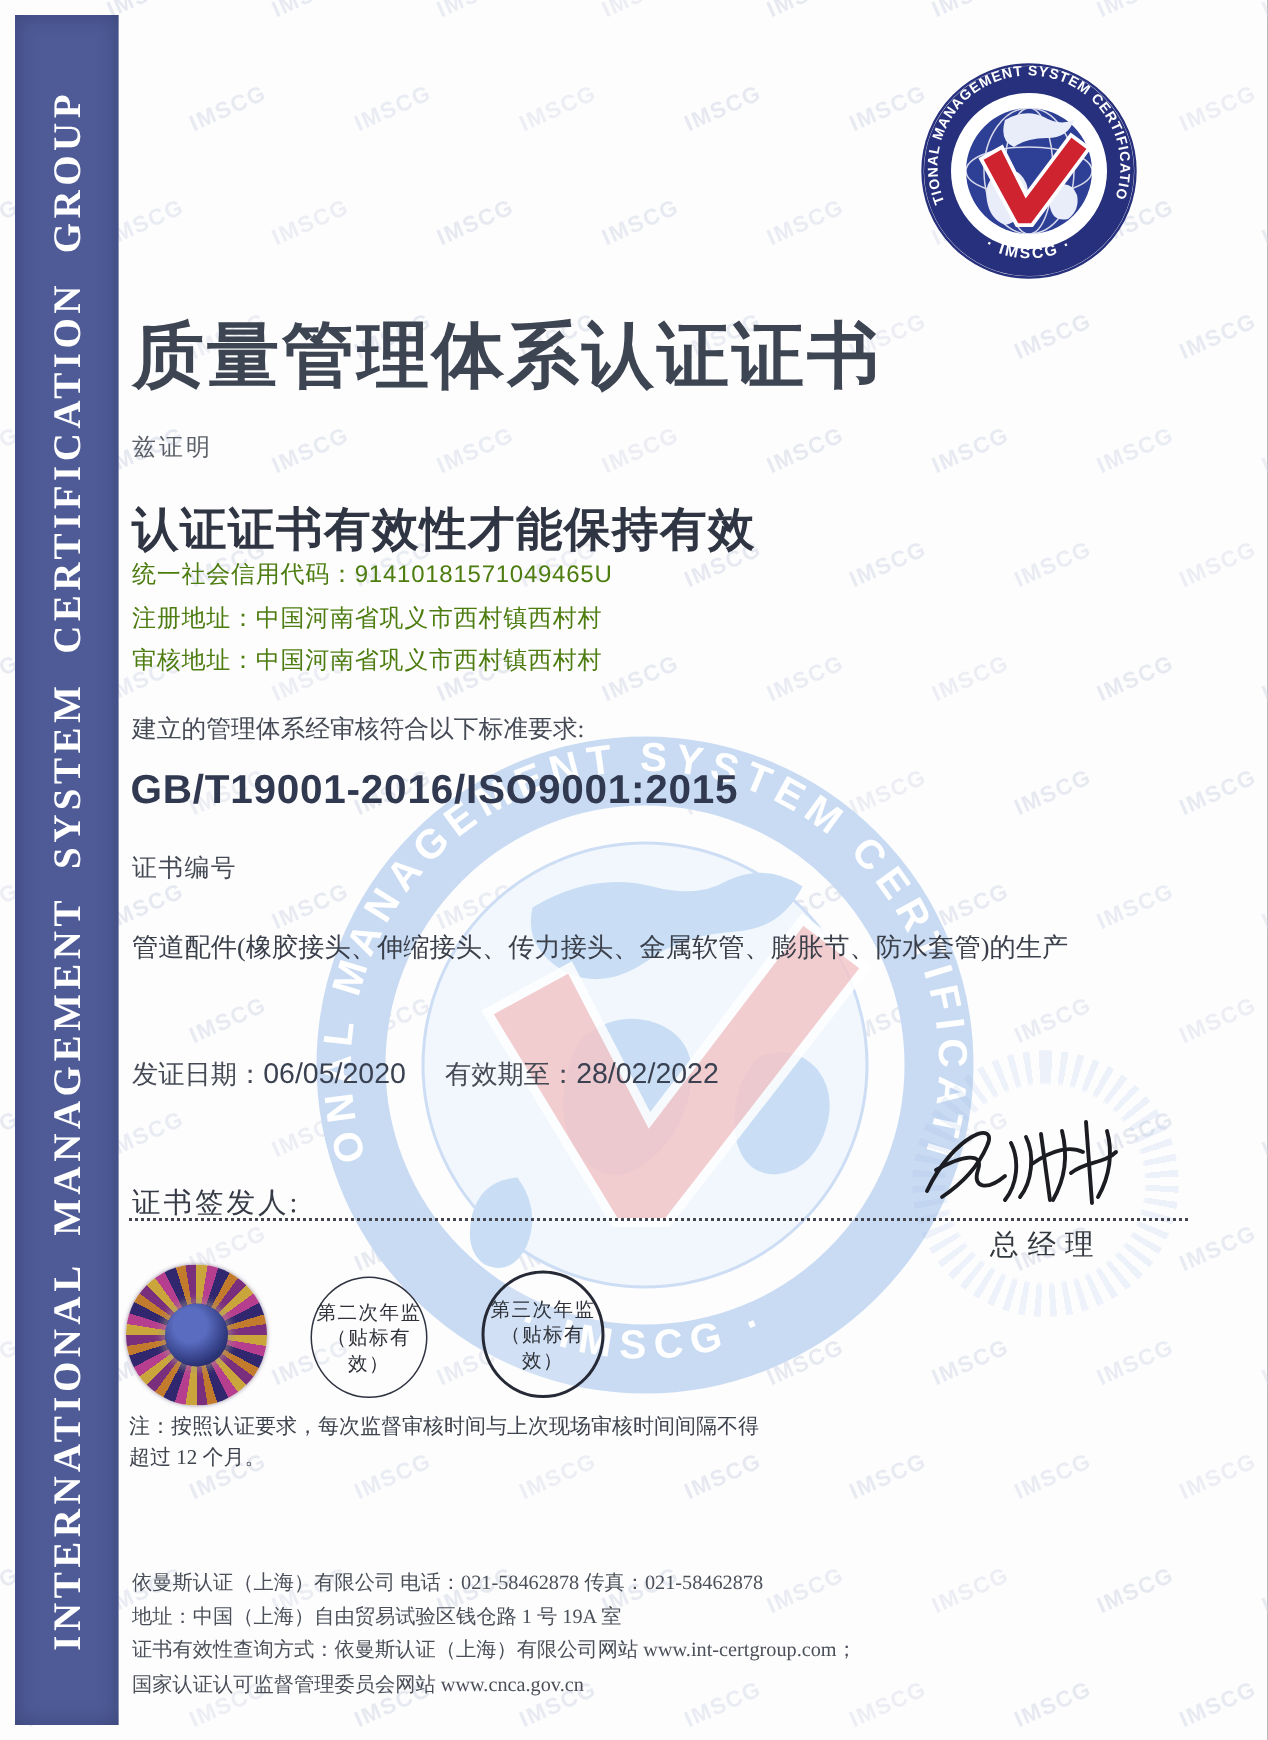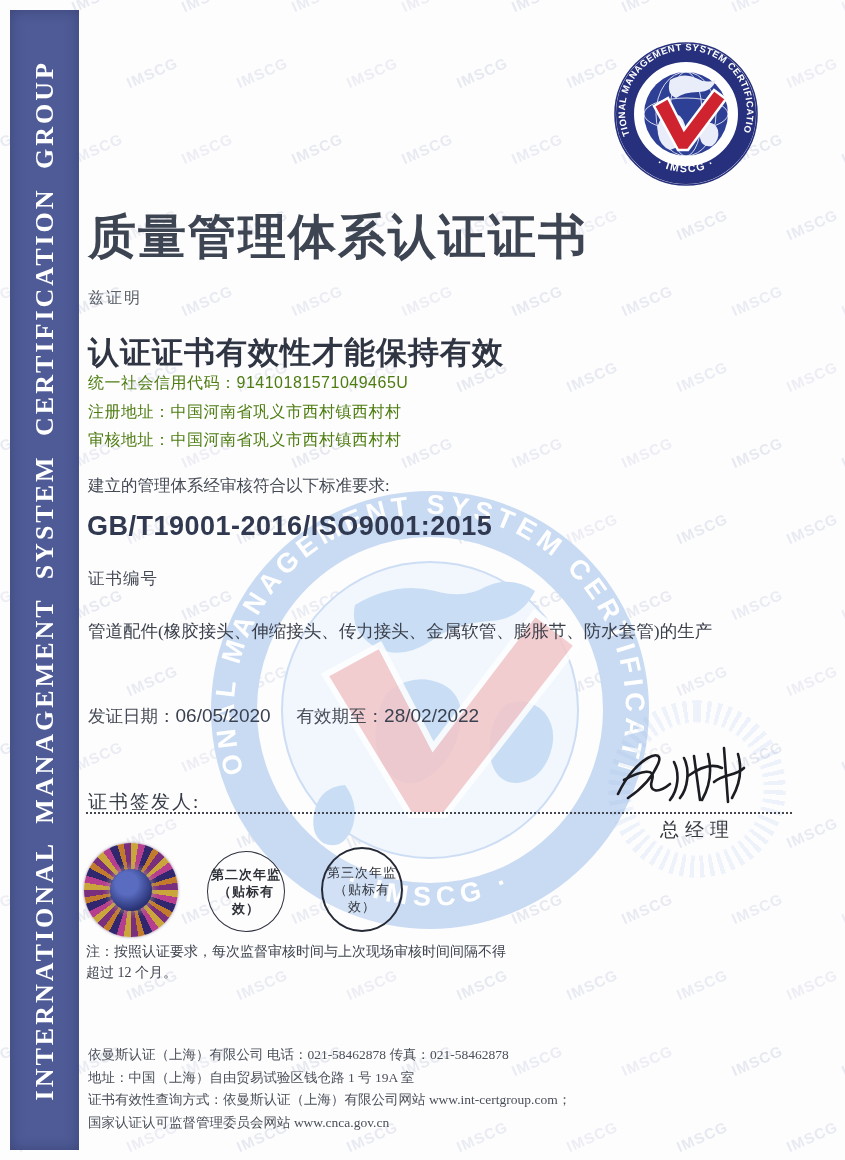--- a/index.html
+++ b/index.html
@@ -57,21 +57,21 @@
     background:
       radial-gradient(circle at 50% 50%, rgba(20,16,40,.55) 0 18%, rgba(0,0,0,0) 40%),
       repeating-conic-gradient(#c9a53b 0 9deg,#b53e8e 9deg 18deg,#30276e 18deg 28deg,#c27b2d 28deg 36deg,#7a2f7d 36deg 45deg);
     box-shadow:0 0 3px rgba(60,30,70,.5);}
   .holo-core{position:absolute;left:26px;top:26px;width:42px;height:42px;border-radius:50%;
     background:radial-gradient(circle at 40% 35%, #5a6cc0 0 30%, #2b3578 70%, #171d4a 100%);
     box-shadow:0 0 5px 3px rgba(240,220,180,.35);}
   .ring-seal{position:absolute;border-radius:50%;z-index:3;display:flex;flex-direction:column;
     align-items:center;justify-content:center;color:#2e3138;text-align:center;
     font-size:13px;line-height:17px;letter-spacing:1px;background:rgba(255,255,255,.15);}
-  .seal1{left:207px;top:851px;width:76px;height:79px;border:1.6px solid #2f3340;font-weight:bold;}
+  .seal1{left:207px;top:851px;width:76px;height:79px;border:1.6px solid #2f3340;}
   .seal2{left:321px;top:847px;width:78px;height:81px;border:2.6px solid #262a36;}
   .bottom-note{left:86px;top:941px;width:540px;font-size:14px;line-height:21px;color:#3e434d;}
   .footer{left:88px;top:1044px;width:640px;font-size:13.5px;line-height:22.5px;color:#4a4f58;}
 </style>
 </head>
 <body>
 
 <div class="page">
 
   <div class="tile-layer">

